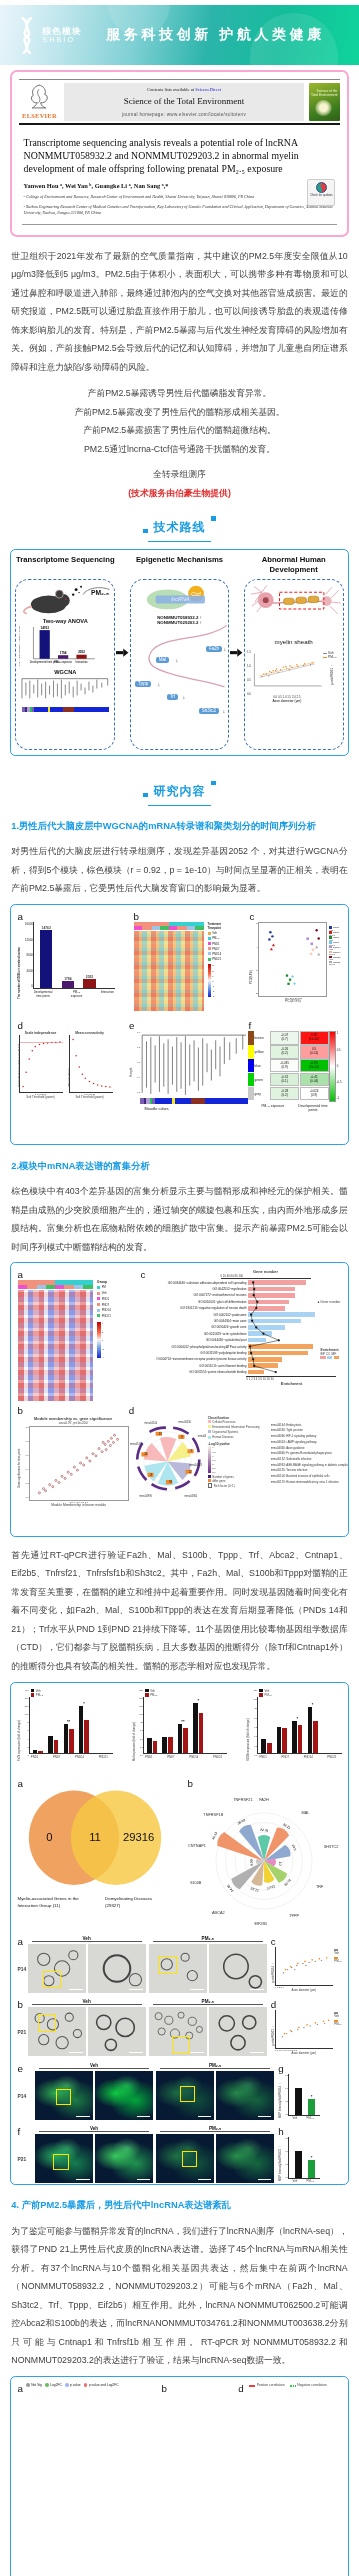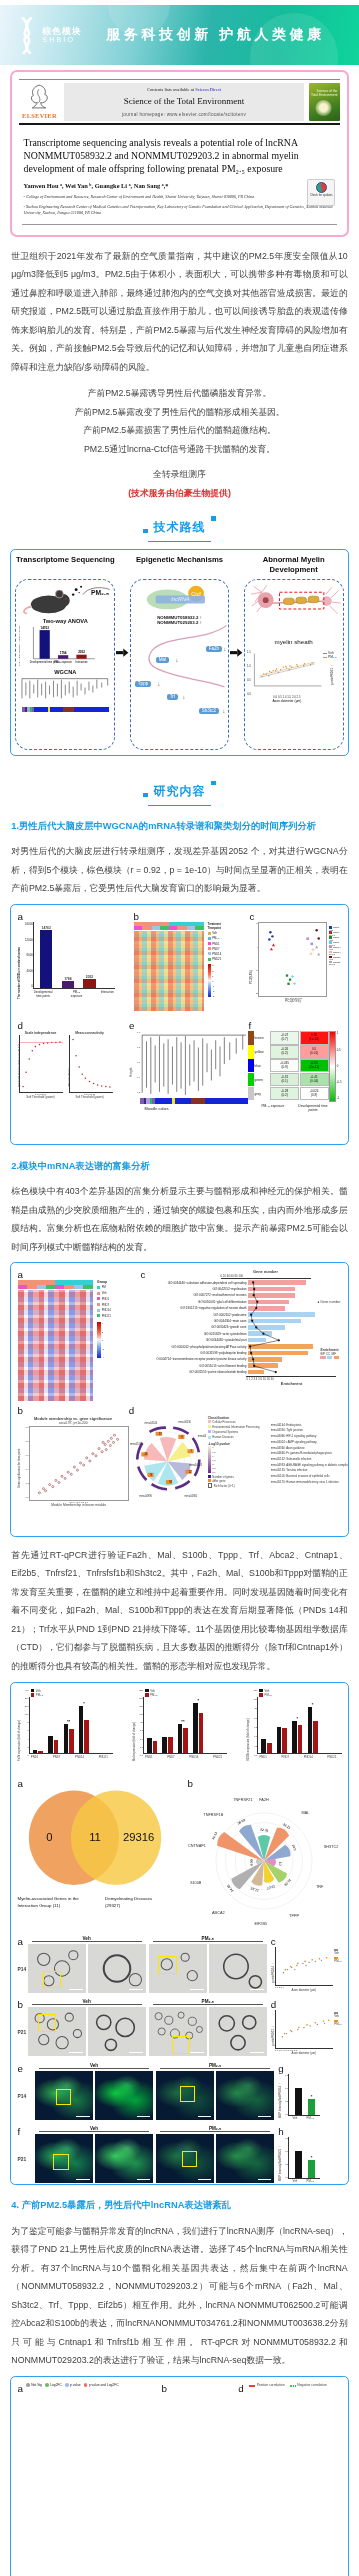--- a/index.html
+++ b/index.html
@@ -252,21 +252,21 @@
         <div class="chip" style="right:9.3px;top:128px"><span>Sh3tc2</span></div>
         <div style="position:absolute;right:3.1px;top:128px;font-size:5.7px">↓</div>
       </div>
     </div>
     <svg class="ga-arrow" viewBox="0 0 24 18">
         <rect x="0" y="6" width="14" height="6" fill="#111"></rect>
         <path d="M14 1 L24 9 L14 17 Z" fill="#111"></path>
       </svg>
 
     <div class="ga-col">
-      <div class="ga-title">Abnormal Myelin Development</div>
+      <div class="ga-title">Abnormal Human Development</div>
       <div class="ga-panel">
         <svg width="100%" height="54" viewBox="0 0 190 104">
           <g stroke="#e08a96" stroke-width="1.4" fill="none">
             <path d="M30 18 L14 6 M30 18 L8 22 M30 18 L16 38 M30 18 L40 4 M30 30 L10 46 M34 40 L20 58 M170 30 L186 14 M172 38 L190 40 M168 46 L184 62 M160 22 L172 8"></path>
           </g>
           <circle cx="38" cy="34" r="16" fill="#e8a2ac"></circle>
           <circle cx="38" cy="34" r="6" fill="#a3454f"></circle>
           <path d="M52 40 L160 36" stroke="#c98b94" stroke-width="2.5"></path>
           <circle cx="162" cy="36" r="10" fill="#eab4bc"></circle>
           <g>

